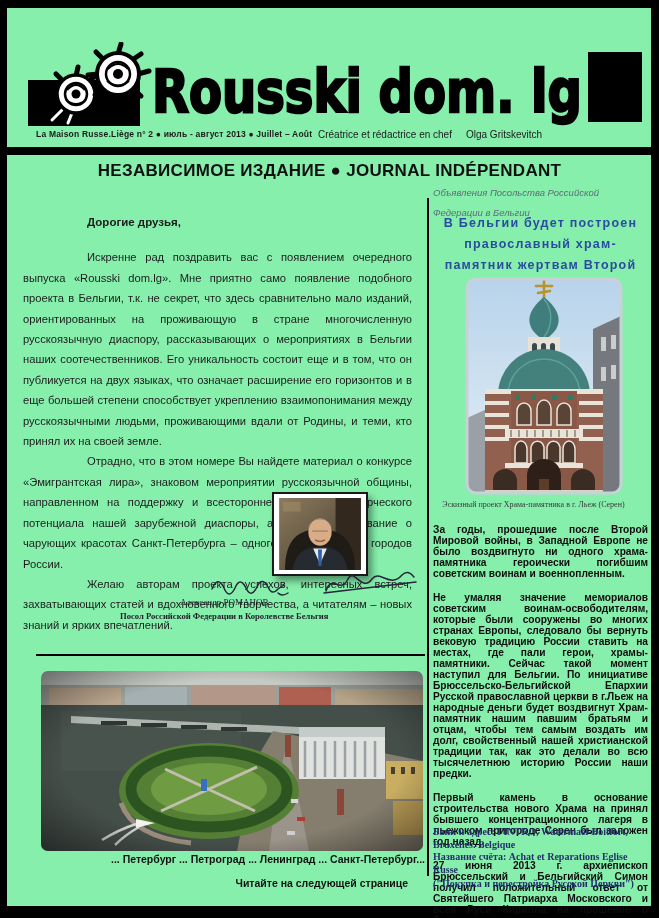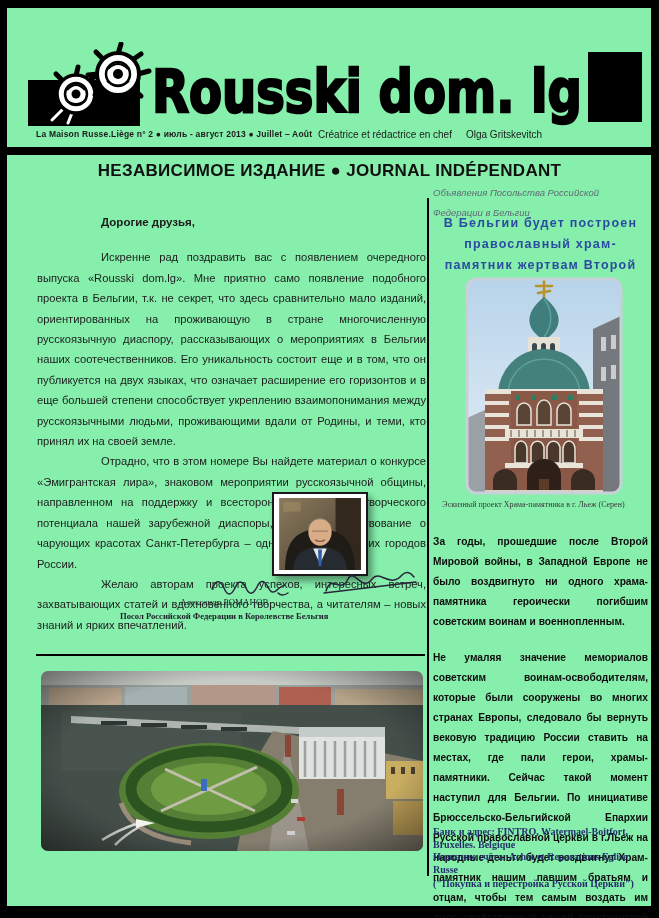--- a/index.html
+++ b/index.html
@@ -22,21 +22,21 @@
   .issue-right{position:absolute;left:318px;top:129px;font-size:10px;font-weight:normal;}
   .issue-right .name{margin-left:14px;}
   #black-bar{position:absolute;left:7px;top:147px;width:644px;height:8px;background:#000;}
   #tagline{position:absolute;left:0;top:161px;width:659px;text-align:center;
     font-size:17px;font-weight:800;letter-spacing:.3px;color:#111;}
 
   
   #divider{position:absolute;left:427px;top:198px;width:2px;height:678px;background:#000;}
 
   
-  #letter{position:absolute;left:37px;top:212px;width:389px;}
+  #letter{position:absolute;left:23px;top:212px;width:389px;}
   #letter .salut{font-weight:bold;font-size:11.5px;text-indent:64px;margin:0 0 15px 0;}
   #letter p{margin:0;font-size:11.2px;line-height:20.4px;text-align:justify;text-indent:64px;color:#1c1c1c;}
 
   
   #amb-frame{position:absolute;left:272px;top:492px;width:84px;height:72px;background:#fff;
     border:2px solid #1a1a1a;padding:4px;box-shadow:4px 5px 7px rgba(0,0,0,.4);}
   #amb-frame svg{display:block;}
   #signature{position:absolute;left:208px;top:569px;width:214px;height:30px;}
   #amb-name{position:absolute;left:180px;top:597px;width:190px;
     font-family:"Liberation Serif",serif;font-size:9px;color:#23232e;}
@@ -54,21 +54,21 @@
 
   
   #kicker{position:absolute;left:433px;top:183px;width:214px;font-style:italic;
     font-size:9.5px;line-height:20px;color:#5f6b77;}
   #ann-title{position:absolute;left:433px;top:213px;width:215px;text-align:center;
     font-weight:bold;font-size:12.5px;letter-spacing:1.2px;line-height:21px;color:#2b4ba0;}
   #church{position:absolute;left:465px;top:277px;width:158px;height:218px;}
   #church-caption{position:absolute;left:426px;top:500px;width:215px;text-align:center;
     font-family:"Liberation Serif",serif;font-size:8px;color:#3a3a3a;}
   #ann-body{position:absolute;left:433px;top:516px;width:215px;}
-  #ann-body p{margin:16px 0 13px 0;font-size:10.2px;line-height:20px;font-weight:bold;
+  #ann-body p{margin:8px 0 13px 0;font-size:10.2px;line-height:11px;font-weight:bold;
     text-align:justify;color:#0d0d0d;}
   #donation{position:absolute;left:433px;top:826px;width:216px;
     font-family:"Liberation Serif",serif;font-weight:bold;font-size:10px;line-height:12.6px;color:#232f6b;}
   #donation .dline{margin:0;}
   #donation .dline.first{text-decoration:underline;}
   #donation .dline.last{margin-top:2px;}
 </style>
 </head>
 <body>
 
@@ -250,20 +250,22 @@
           <rect x="250" y="128" width="7" height="4" fill="#d8d8d8"></rect>
           <rect x="256" y="146" width="8" height="4" fill="#b03a30"></rect>
           <rect x="246" y="160" width="8" height="4" fill="#cfcfcf"></rect>
         </g>
 
       <polygon points="95,148 114,152 95,157" fill="#f2f2ef"></polygon>
       <path d="M95,153 q-18,6 -34,16 M98,156 q-14,8 -24,18" stroke="#e8e8e2" stroke-width="2.5" fill="none" opacity=".85"></path>
       <rect width="382" height="180" fill="url(#vg)"></rect>
     </svg>
   </div>
+  <div id="spb-caption">... Петербург ... Петроград ... Ленинград ... Санкт-Петербург...</div>
+  <div id="read-more">Читайте на следующей странице</div>
 
   <div id="kicker">Объявления Посольства Российской Федерации в Бельгии</div>
   <div id="ann-title">В Бельгии будет построен православный храм-памятник жертвам Второй Мировой Войны</div>
 
   <div id="church">
     <svg width="158" height="218" viewBox="0 0 158 218">
       <defs>
         <linearGradient id="sky" x1="0" y1="0" x2="0" y2="1">
           <stop offset="0" stop-color="#b7d3ea"></stop>
             <stop offset="1" stop-color="#e6eff6"></stop>

